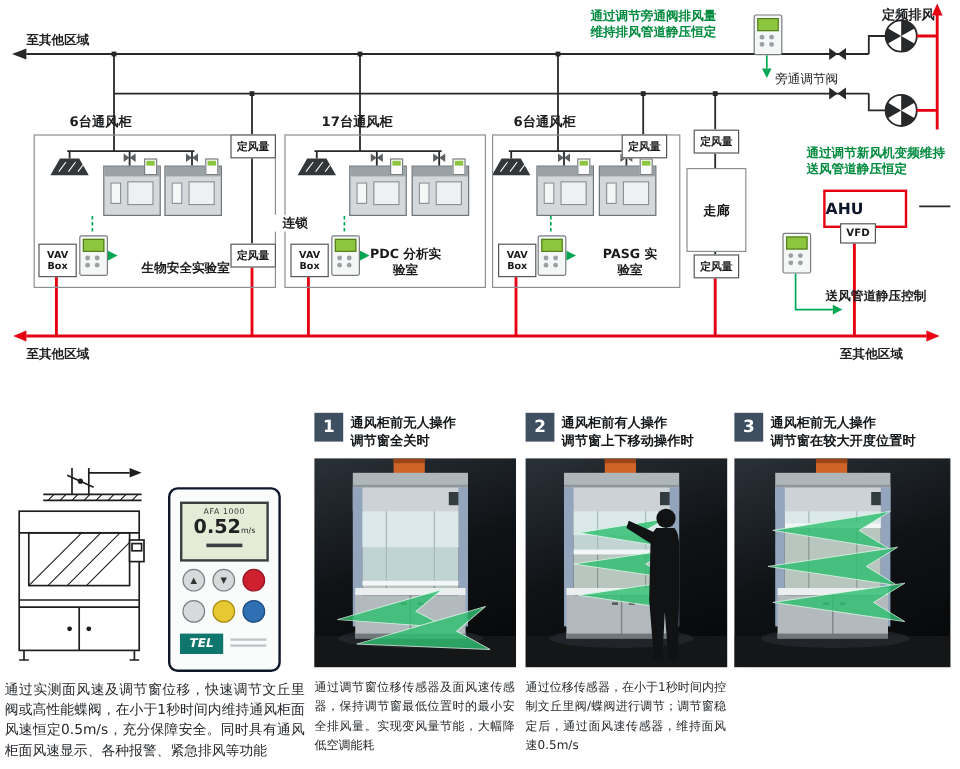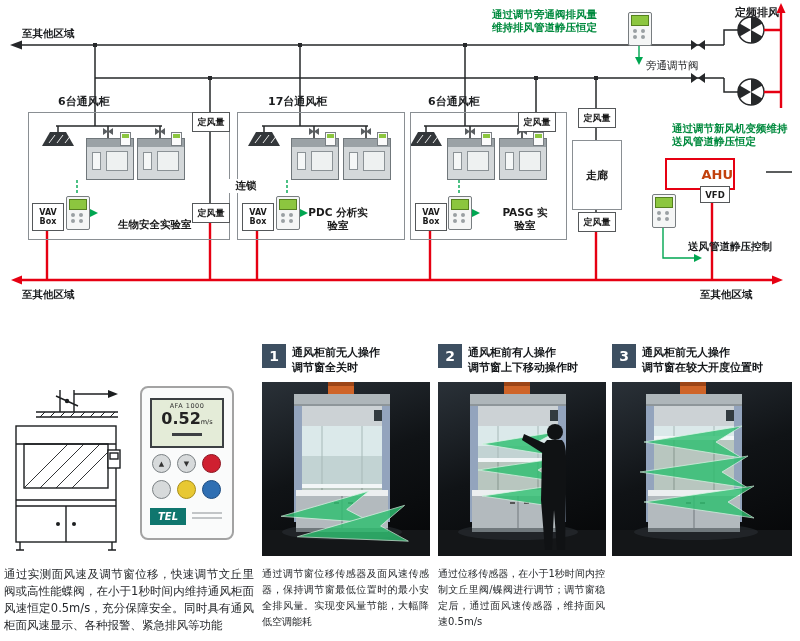--- a/index.html
+++ b/index.html
@@ -19,31 +19,31 @@
   .ctrl .scr{margin:2px 2px 0;height:9px;background:#8cc63f;border:1px solid #55801f}
   .ctrl .keys{display:grid;grid-template-columns:1fr 1fr;gap:2px;padding:3px 4px}
   .ctrl .keys i{width:4px;height:4px;background:#9aa0a3;border-radius:50%}
   .hood{position:absolute;width:46px;height:40px;background:#d4d8da;border:1px solid #70777b}
   .hood .top{position:absolute;left:0;top:0;right:0;height:8px;background:#9ba2a6}
   .hood .slit{position:absolute;left:5px;top:13px;width:7px;height:16px;background:#f5f7f7;border:1px solid #8b9296}
   .hood .sash{position:absolute;right:5px;top:12px;width:20px;height:18px;background:#eef1f1;border:1px solid #8b9296}
   .hood .mc{position:absolute;right:2px;top:-7px;width:9px;height:12px;background:#fbfbfb;border:1px solid #7a8084}
   .hood .mc i{display:block;margin:1px;height:4px;background:#8cc63f}
   .grn{position:absolute;color:#008a3e;font-weight:700;font-size:10.5px;line-height:13px;white-space:nowrap}
-  .ahu{position:absolute;left:665px;top:158px;width:66px;height:28px;border:2px solid #e60012;color:#c2410c;
-       font-weight:700;font-size:13px;display:flex;align-items:center;justify-content:flex-end;background:#fff}
+  .ahu{position:absolute;left:686px;top:158px;width:66px;height:28px;border:2px solid #e60012;color:#0f172a;
+       font-weight:700;font-size:13px;display:flex;align-items:center;justify-content:flex-start;background:#fff}
   .vfd{position:absolute;left:700px;top:186px;width:28px;height:15px;border:1.2px solid #55585a;background:#fff;
        font-size:8.5px;font-weight:700;display:flex;align-items:center;justify-content:center}
   .badge{position:absolute;width:24px;height:24px;background:#3d4f61;color:#fff;font-weight:700;font-size:14px;
          display:flex;align-items:center;justify-content:center}
   .sc-title{position:absolute;font-size:11px;font-weight:700;line-height:15px;color:#15181b;white-space:nowrap}
   .para{position:absolute;font-size:10px;line-height:16px;color:#26292c;text-align:justify}
   .photo{position:absolute;width:168px;height:174px;overflow:hidden;
          background:linear-gradient(160deg,#2a3138 0%,#101316 48%,#050607 100%)}
-  .dev{position:absolute;left:140px;top:386px;width:90px;height:150px;border:2px solid #a3a3a3;
+  .dev{position:absolute;left:140px;top:406px;width:90px;height:150px;border:2px solid #0f172a;
        border-radius:8px;background:#fafbfb}
   .dev .screen{position:absolute;left:8px;top:10px;width:70px;height:46px;background:#e4ecd8;border:2px solid #3c4043;text-align:center}
   .dev .model{font-size:6.5px;color:#333;margin-top:2px;letter-spacing:.5px}
   .dev .reading{font-size:16px;font-weight:700;color:#222;line-height:18px}
   .dev .unit{font-size:6.5px;font-weight:400;margin-left:0}
   .dev .sbar{width:30px;height:3px;background:#3c4043;margin:2px auto 0}
   .key{position:absolute;width:17px;height:17px;border-radius:50%;background:#d7dadb;border:1px solid #7b8184;
        display:flex;align-items:center;justify-content:center;font-size:7px;color:#333}
   .key.red{background:#cf2030;border-color:#8d1420}
   .key.yel{background:#e8c832;border-color:#a88d16}

